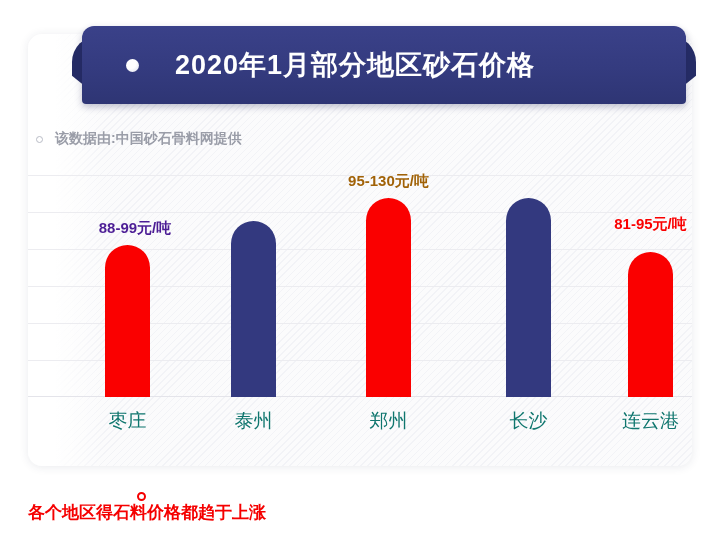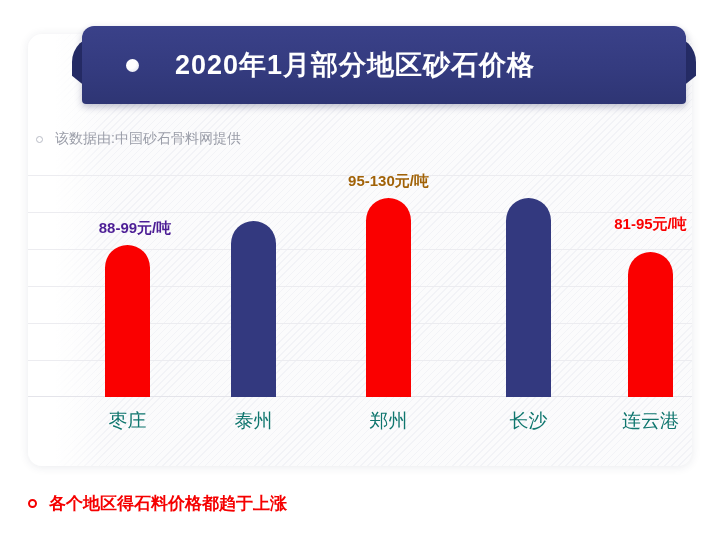--- a/index.html
+++ b/index.html
@@ -121,20 +121,21 @@
     height: 7px;
     border-radius: 50%;
     border: 1.4px solid #b9bcc6;
     margin-right: 12px;
     box-sizing: border-box;
   }
   .subtitle-text {
     color: #9a9da8;
     font-size: 14px;
     white-space: nowrap;
+    font-weight: bold;
   }
 
   
   .plot {
     position: absolute;
     left: 28px;
     top: 175px;
     width: 664px;
     height: 222px;
   }
@@ -192,20 +193,21 @@
     transform: translateX(-50%);
   }
 
   
   .footer-row {
     position: absolute;
     left: 28px;
     top: 492px;
     display: flex;
     align-items: center;
+    flex-direction: column;
   }
   .footer-bullet {
     width: 9px;
     height: 9px;
     border-radius: 50%;
     border: 2px solid #f50000;
     margin-right: 12px;
     box-sizing: border-box;
   }
   .footer-text {

